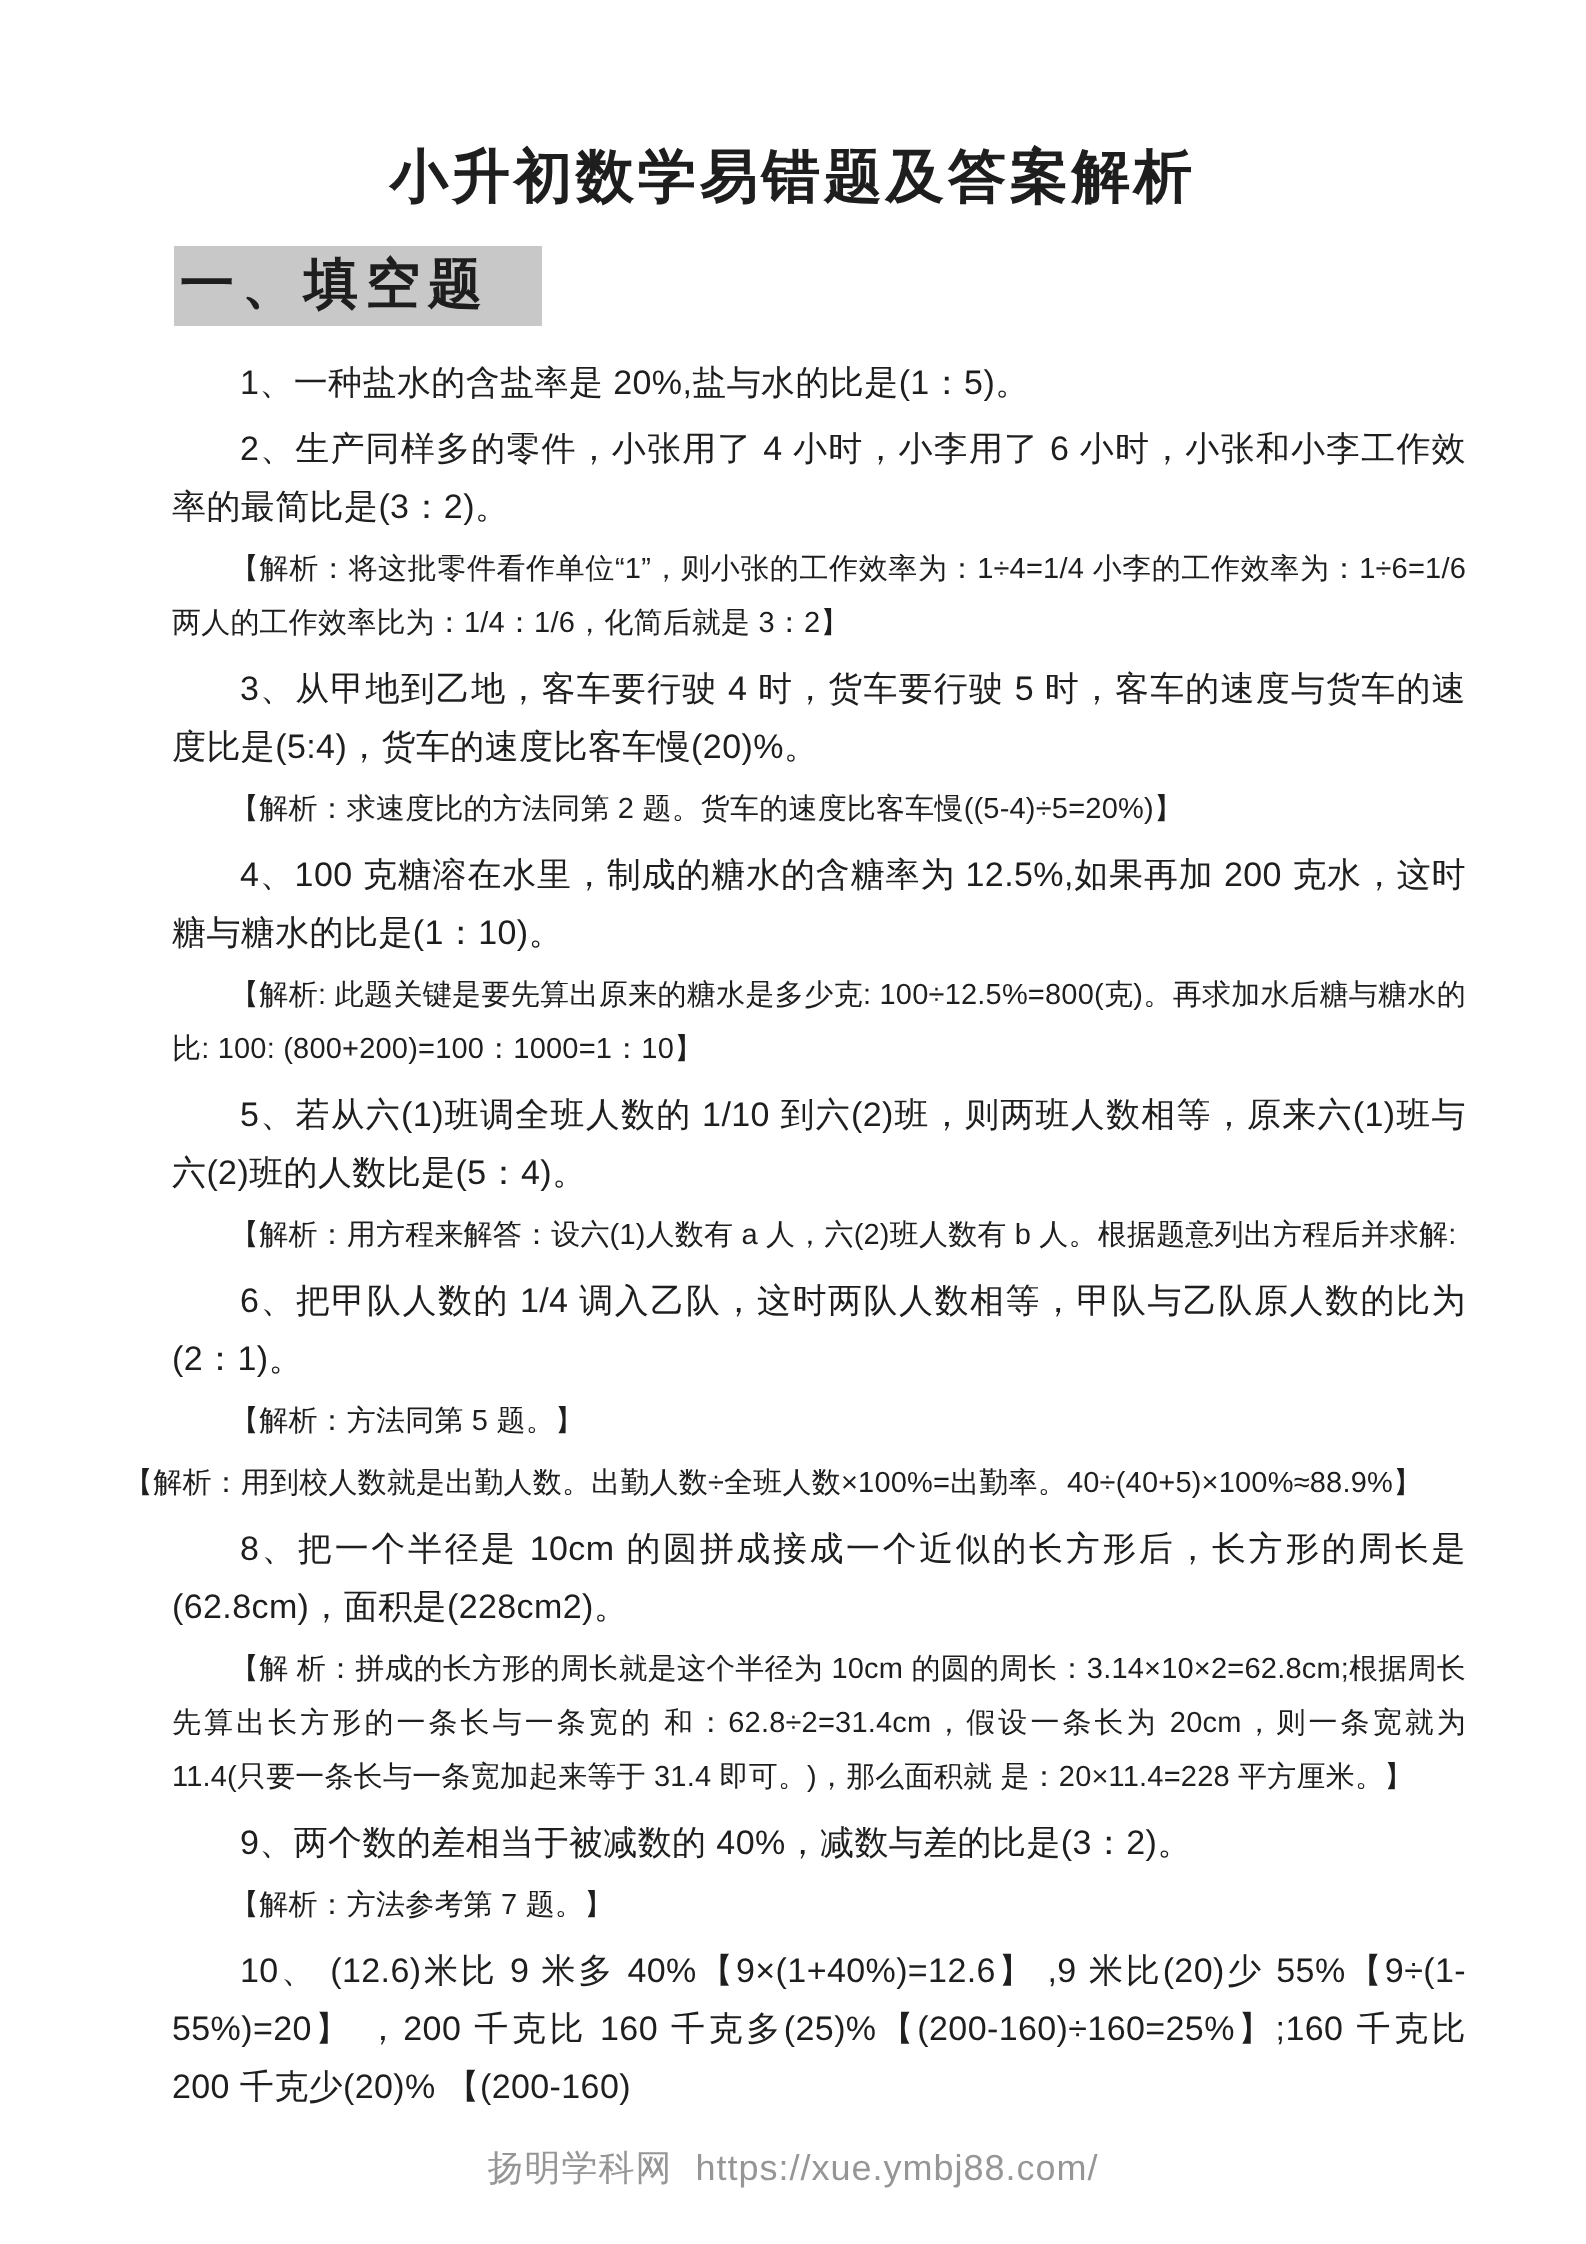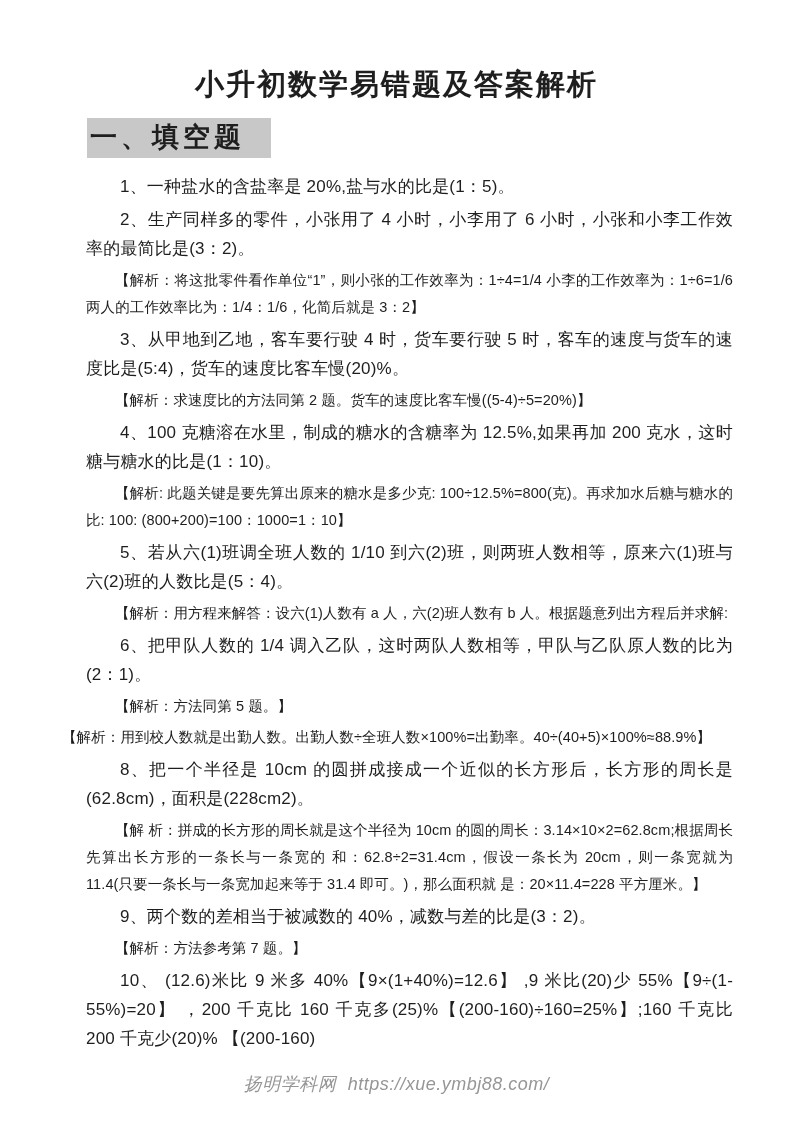--- a/index.html
+++ b/index.html
@@ -8,27 +8,26 @@
     width: 793px;
     height: 1122px;
     margin: 0 auto;
     background: var(--page-bg, #ffffff);
     position: relative;
     overflow: hidden;
     font-family: "Liberation Sans", sans-serif;
     color: var(--text-color, #1e1e1e);
   }
   .doc-title {
-    padding-top: 22px;
+    padding-top: 72px;
     text-align: center;
     font-size: 29px;
     font-weight: bold;
     letter-spacing: 2px;
     line-height: 1.2;
-    margin-top: 45px;
   }
   .section-heading-row {
     margin: 16px 62px 6px 62px;
     padding-left: 25px;
   }
   .heading-highlight {
     display: inline-block;
     background: var(--highlight-bg, #c8c8c8);
     font-size: 27px;
     font-weight: bold;
@@ -55,21 +54,20 @@
   }
   .page-footer {
     position: absolute;
     left: 0;
     right: 0;
     bottom: 26px;
     text-align: center;
     font-size: 18px;
     color: var(--footer-color, #969696);
     letter-spacing: 0.5px;
-    font-style: italic;
   }
   .page-footer span { padding: 0 3px; }
 </style>
 </head>
 <body>
 
 <div class="page">
 
   <h1 class="doc-title">小升初数学易错题及答案解析</h1>
 

